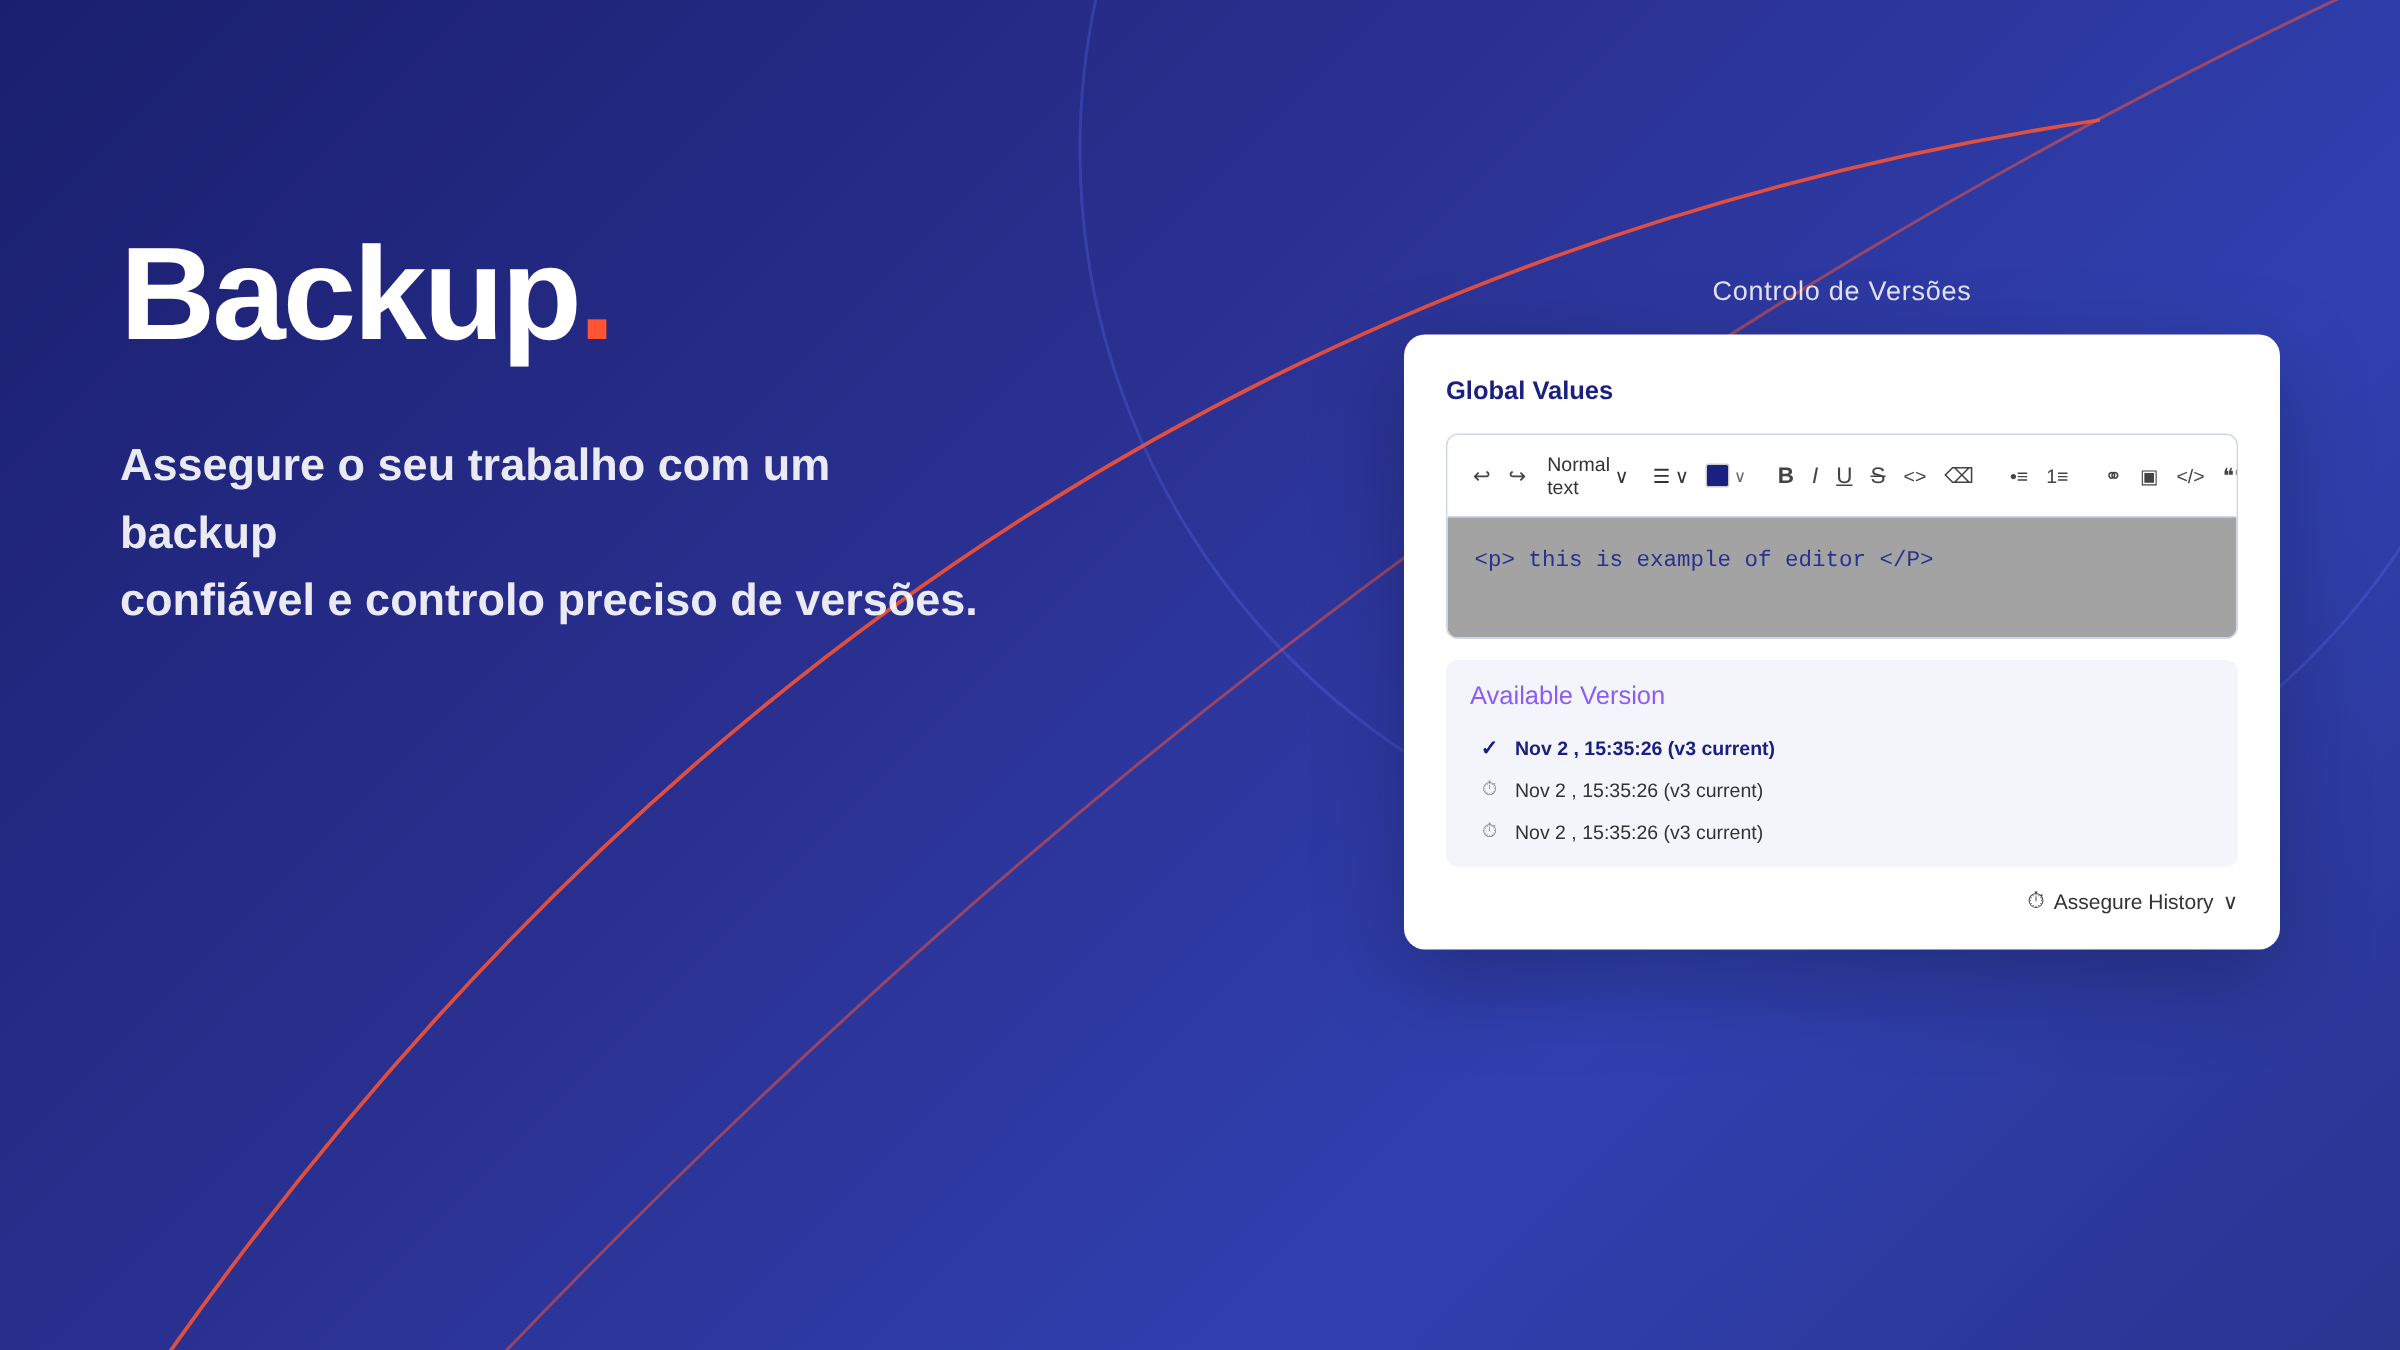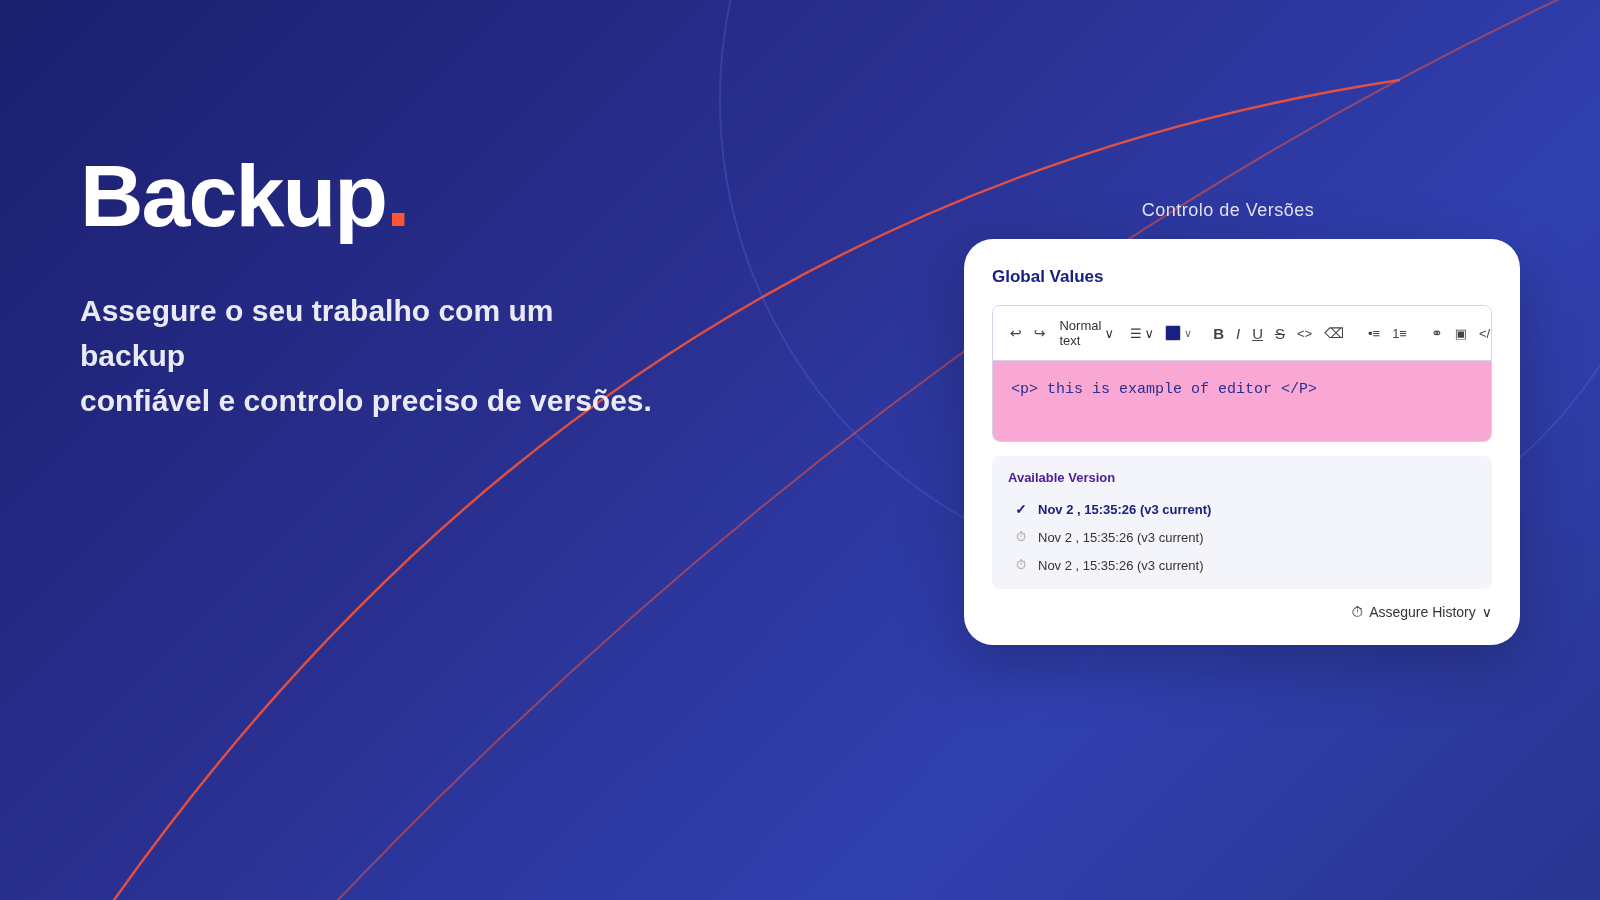--- a/index.html
+++ b/index.html
@@ -53,39 +53,38 @@
       font-weight: 700;
       color: rgba(255,255,255,0.9);
       margin-top: 48px;
       line-height: 1.5;
     }
 
     
     .right-content {
       position: absolute;
       right: 80px;
-      top: 200px;
+      top: 184px;
       width: 584px;
     }
 
     .section-label {
       text-align: center;
       color: rgba(255,255,255,0.85);
       font-size: 18px;
       font-weight: 400;
       margin-bottom: 18px;
       letter-spacing: 0.5px;
     }
 
     .card {
       background: #ffffff;
-      border-radius: 29px;
+      border-radius: 14px;
       padding: 28px 28px 24px 28px;
       box-shadow: 0 20px 60px rgba(0,0,0,0.25);
-      margin-left: 28px;
     }
 
     .card-header {
       font-size: 17px;
       font-weight: 700;
       color: #1a2080;
       margin-bottom: 18px;
     }
 
     
@@ -145,36 +144,36 @@
       border-radius: 2px;
       border: 1px solid #ccc;
     }
 
     .editor-body {
       padding: 20px 18px;
       min-height: 80px;
       font-family: 'Courier New', monospace;
       font-size: 15px;
       color: #2a3090;
-      background: #f9a8d4;
+      background: #a3a3a3;
     }
 
     
     .versions-panel {
       background: #f4f5fa;
       border-radius: 8px;
       margin-top: 14px;
       padding: 14px 16px 10px 16px;
     }
 
     .versions-label {
-      font-size: 13px;
-      color: #4c1d95;
+      font-size: 17px;
+      color: #8b5cf6;
       margin-bottom: 10px;
-      font-weight: 700;
+      font-weight: 400;
     }
 
     .version-item {
       display: flex;
       align-items: center;
       gap: 8px;
       padding: 6px 4px;
       font-size: 13px;
       color: #333;
       cursor: pointer;

